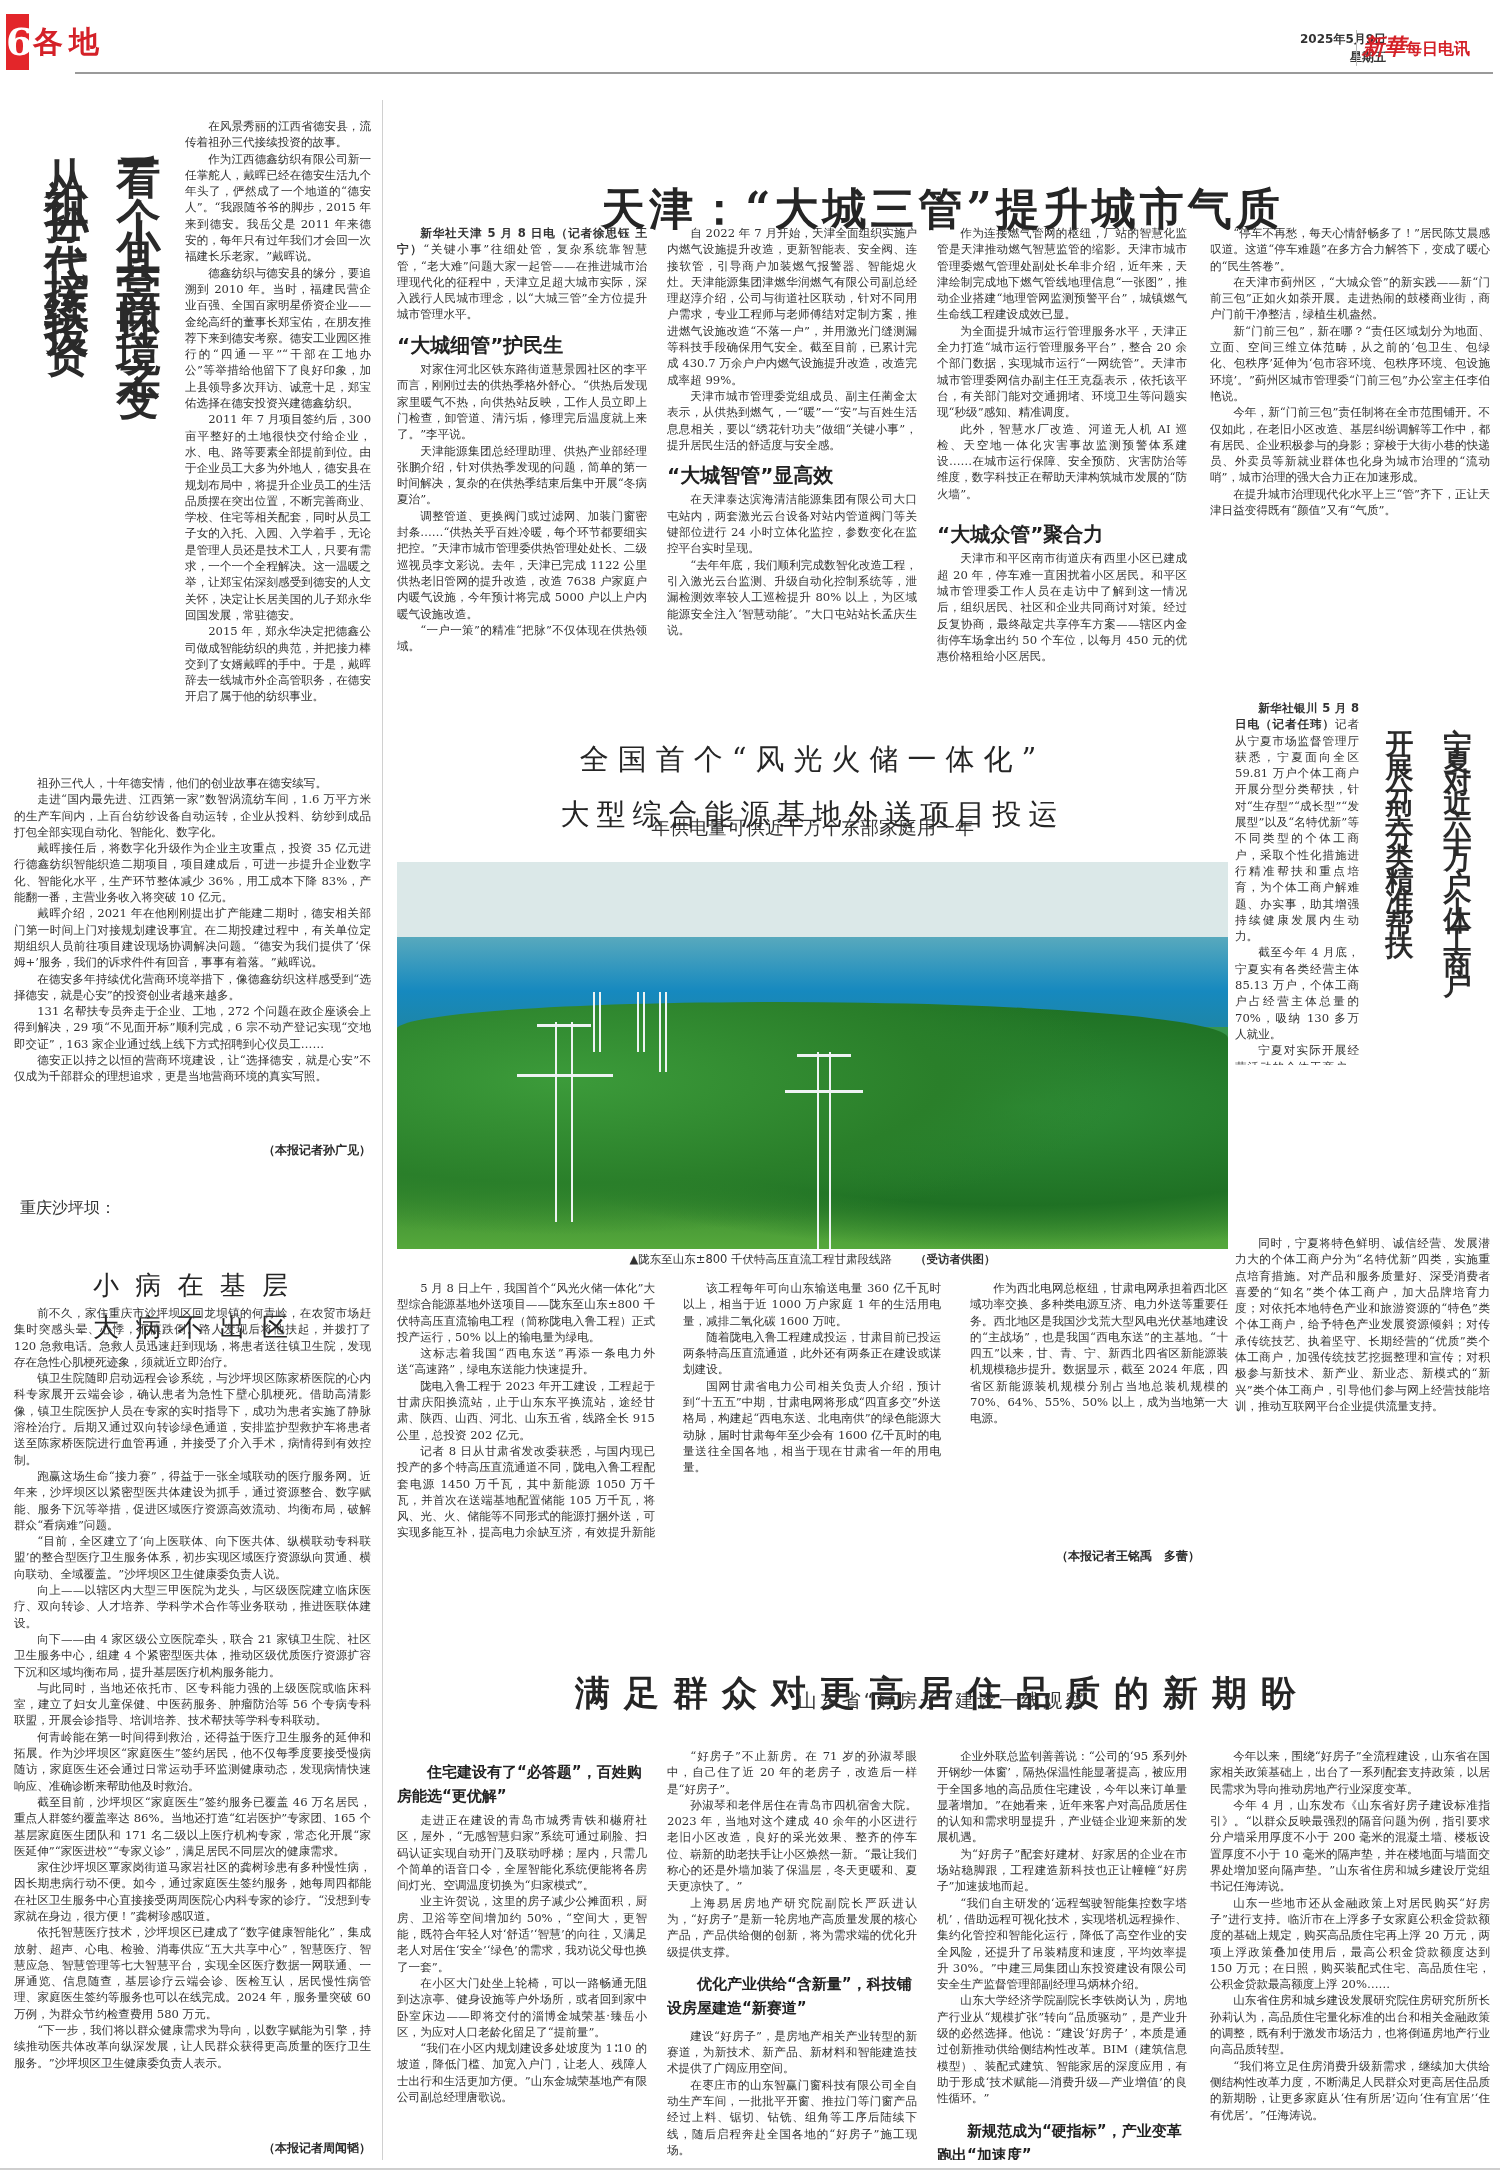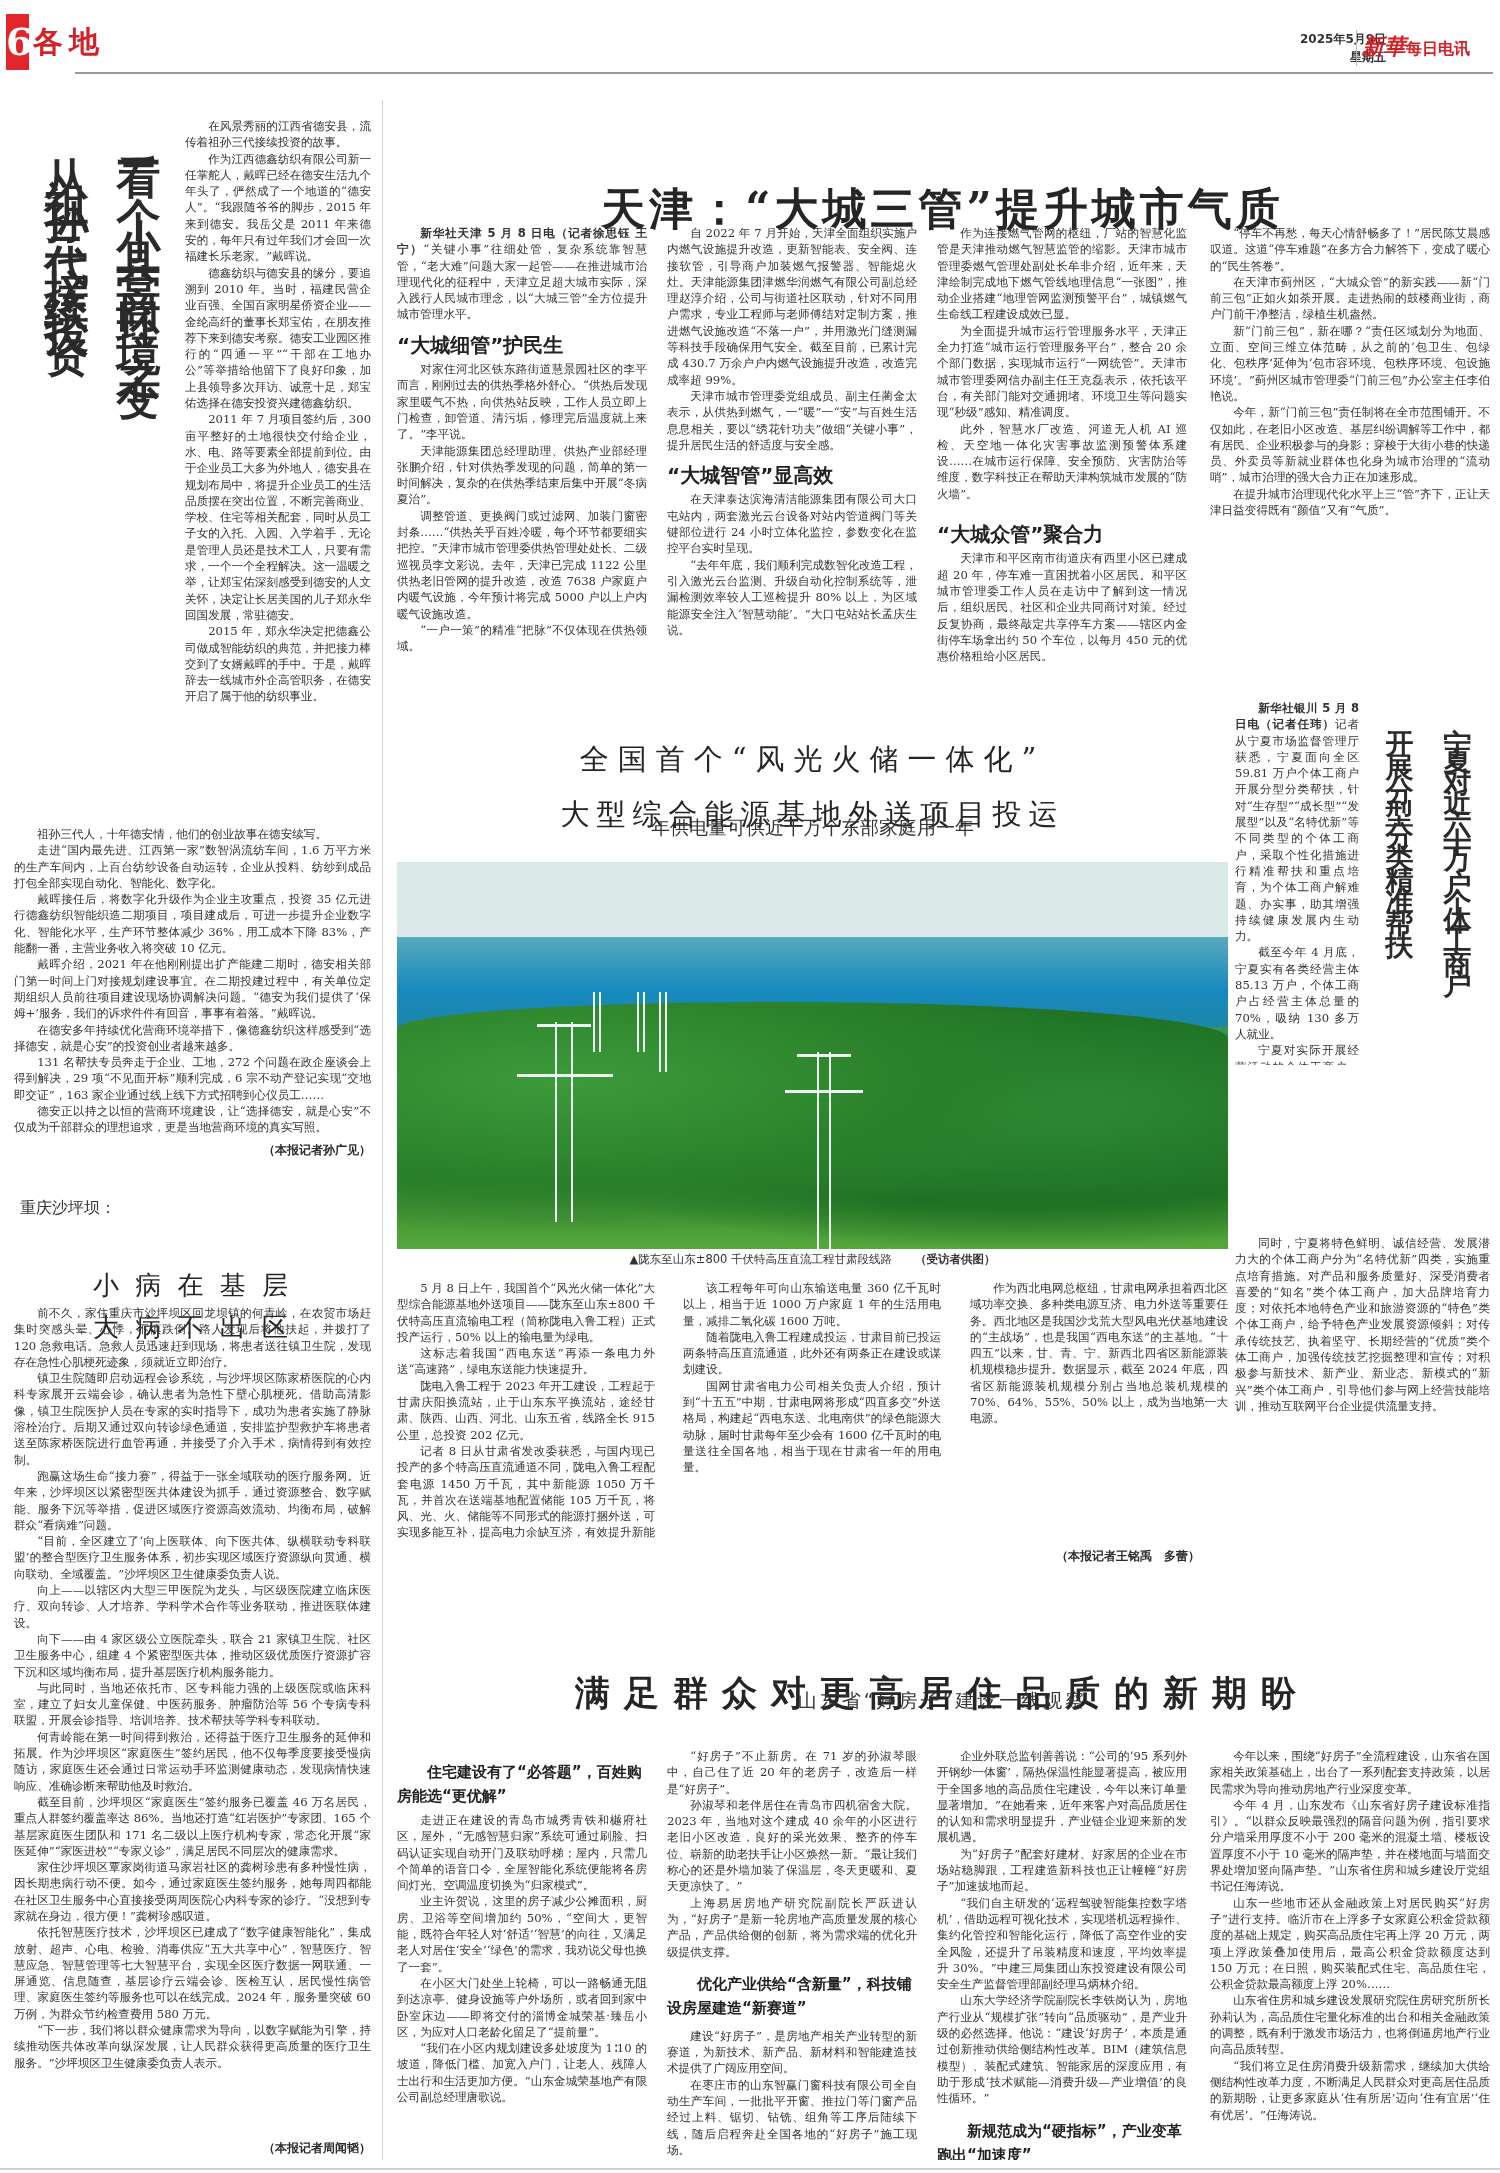--- a/index.html
+++ b/index.html
@@ -56,21 +56,21 @@
 
 <div class="abs vtitle vt-big" style="left:38px;top:122px;height:640px;">从祖孙三代接续投资</div>
 <div class="abs vtitle vt-big" style="left:110px;top:118px;height:640px;">看一个小县营商环境之变</div>
 <div class="abs txt" style="left:185px;top:118px;width:186px;height:670px;overflow:hidden;">
   <p>在风景秀丽的江西省德安县，流传着祖孙三代接续投资的故事。</p>
   <p>作为江西德鑫纺织有限公司新一任掌舵人，戴晖已经在德安生活九个年头了，俨然成了一个地道的“德安人”。“我跟随爷爷的脚步，2015 年来到德安。我岳父是 2011 年来德安的，每年只有过年我们才会回一次福建长乐老家。”戴晖说。</p>
   <p>德鑫纺织与德安县的缘分，要追溯到 2010 年。当时，福建民营企业百强、全国百家明星侨资企业——金纶高纤的董事长郑宝佑，在朋友推荐下来到德安考察。德安工业园区推行的“四通一平”“干部在工地办公”等举措给他留下了良好印象，加上县领导多次拜访、诚意十足，郑宝佑选择在德安投资兴建德鑫纺织。</p>
   <p>2011 年 7 月项目签约后，300 亩平整好的土地很快交付给企业，水、电、路等要素全部提前到位。由于企业员工大多为外地人，德安县在规划布局中，将提升企业员工的生活品质摆在突出位置，不断完善商业、学校、住宅等相关配套，同时从员工子女的入托、入园、入学着手，无论是管理人员还是技术工人，只要有需求，一个一个全程解决。这一温暖之举，让郑宝佑深刻感受到德安的人文关怀，决定让长居美国的儿子郑永华回国发展，常驻德安。</p>
   <p>2015 年，郑永华决定把德鑫公司做成智能纺织的典范，并把接力棒交到了女婿戴晖的手中。于是，戴晖辞去一线城市外企高管职务，在德安开启了属于他的纺织事业。</p>
 </div>
-<div class="abs txt" style="left:14px;top:826px;width:357px;height:370px;overflow:hidden;">
+<div class="abs txt" style="left:14px;top:775px;width:357px;height:370px;overflow:hidden;">
   <p>祖孙三代人，十年德安情，他们的创业故事在德安续写。</p>
   <p>走进“国内最先进、江西第一家”数智涡流纺车间，1.6 万平方米的生产车间内，上百台纺纱设备自动运转，企业从投料、纺纱到成品打包全部实现自动化、智能化、数字化。</p>
   <p>戴晖接任后，将数字化升级作为企业主攻重点，投资 35 亿元进行德鑫纺织智能织造二期项目，项目建成后，可进一步提升企业数字化、智能化水平，生产环节整体减少 36%，用工成本下降 83%，产能翻一番，主营业务收入将突破 10 亿元。</p>
   <p>戴晖介绍，2021 年在他刚刚提出扩产能建二期时，德安相关部门第一时间上门对接规划建设事宜。在二期投建过程中，有关单位定期组织人员前往项目建设现场协调解决问题。“德安为我们提供了‘保姆+’服务，我们的诉求件件有回音，事事有着落。”戴晖说。</p>
   <p>在德安多年持续优化营商环境举措下，像德鑫纺织这样感受到“选择德安，就是心安”的投资创业者越来越多。</p>
   <p>131 名帮扶专员奔走于企业、工地，272 个问题在政企座谈会上得到解决，29 项“不见面开标”顺利完成，6 宗不动产登记实现“交地即交证”，163 家企业通过线上线下方式招聘到心仪员工……</p>
   <p>德安正以持之以恒的营商环境建设，让“选择德安，就是心安”不仅成为千部群众的理想追求，更是当地营商环境的真实写照。</p>
 </div>
 <div class="abs sig" style="left:14px;top:1142px;width:357px;">（本报记者孙广见）</div>
 

